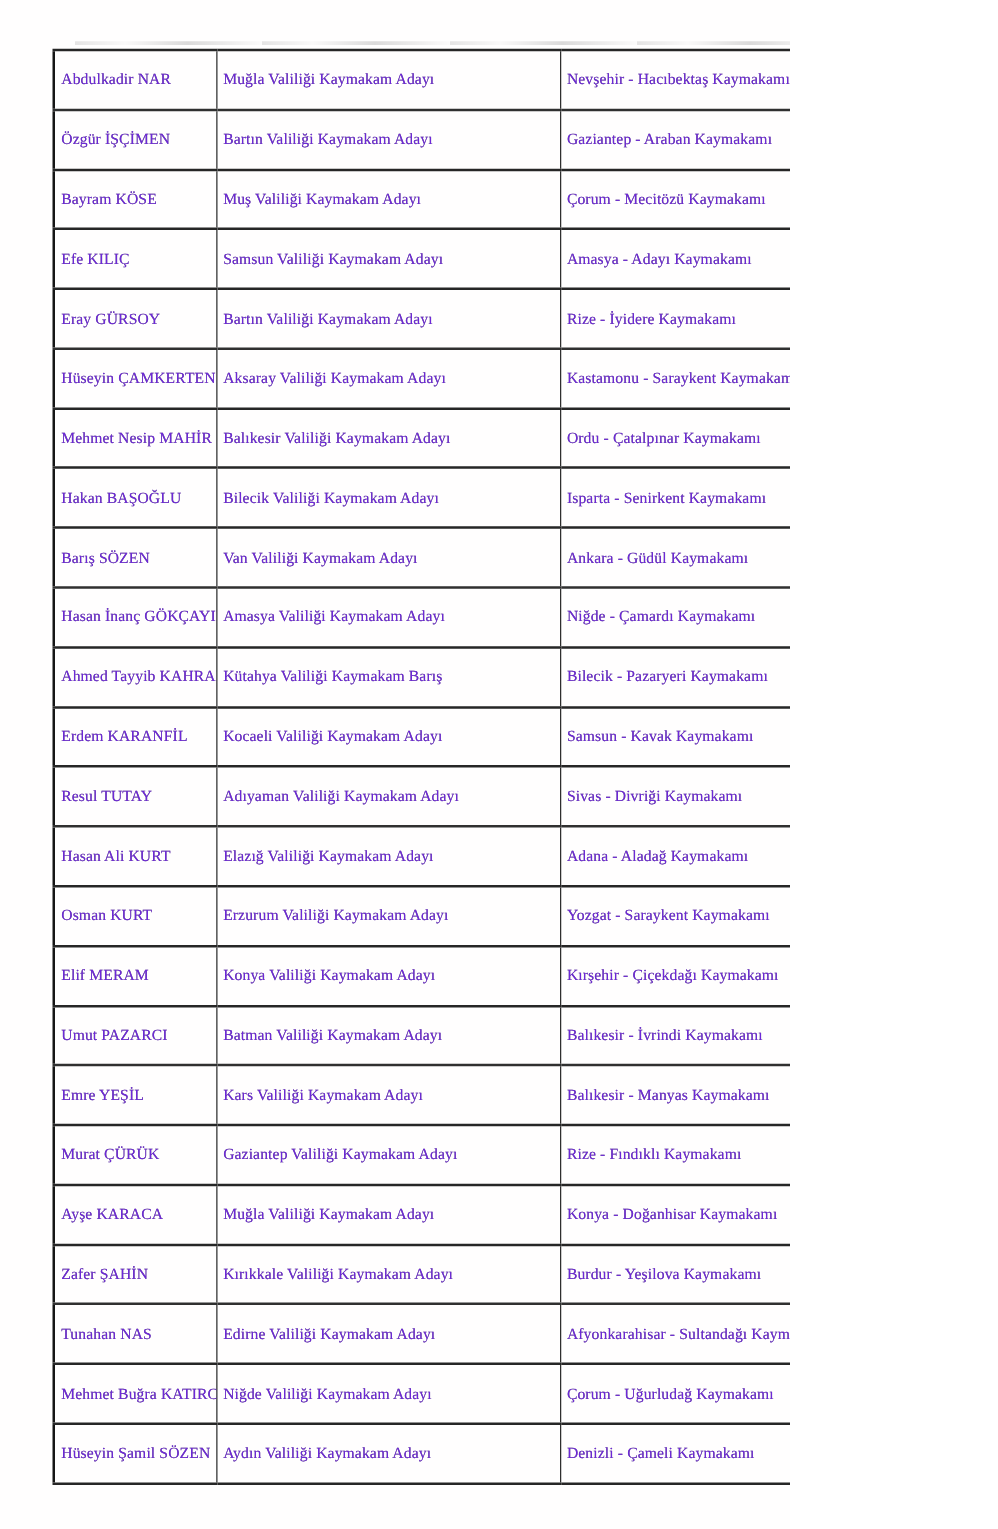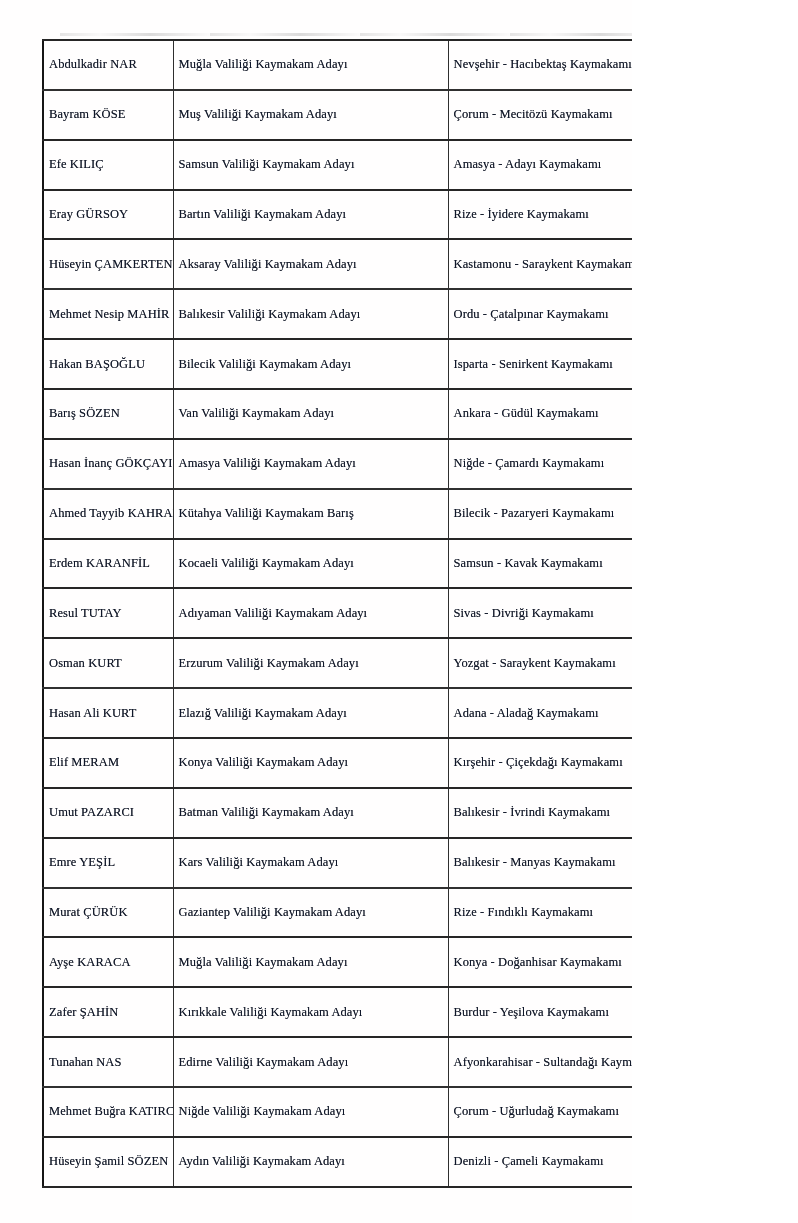--- a/index.html
+++ b/index.html
@@ -7,21 +7,21 @@
     padding: 0;
     background: #ffffff;
   }
   .page {
     position: relative;
     width: 632px;
     height: 1223px;
     background: #fffefe;
     overflow: hidden;
     font-family: "Liberation Serif", "DejaVu Serif", serif;
-    color: #0f172a;
+    color: #6d28d9;
   }
   
   .scan-smudge {
     position: absolute;
     left: 60px;
     top: 33px;
     width: 640px;
     height: 3px;
     background: repeating-linear-gradient(
       90deg,
@@ -84,20 +84,25 @@
         <col class="c-current">
         <col class="c-new">
       </colgroup>
       <tbody id="table-body">
   <tr>
     <td>Abdulkadir NAR</td>
     <td>Muğla Valiliği Kaymakam Adayı</td>
     <td>Nevşehir - Hacıbektaş Kaymakamı</td>
   </tr>
 
+  <tr>
+    <td>Özgür İŞÇİMEN</td>
+    <td>Bartın Valiliği Kaymakam Adayı</td>
+    <td>Gaziantep - Araban Kaymakamı</td>
+  </tr>
 
   <tr>
     <td>Bayram KÖSE</td>
     <td>Muş Valiliği Kaymakam Adayı</td>
     <td>Çorum - Mecitözü Kaymakamı</td>
   </tr>
 
   <tr>
     <td>Efe KILIÇ</td>
     <td>Samsun Valiliği Kaymakam Adayı</td>
@@ -152,29 +157,29 @@
     <td>Samsun - Kavak Kaymakamı</td>
   </tr>
 
   <tr>
     <td>Resul TUTAY</td>
     <td>Adıyaman Valiliği Kaymakam Adayı</td>
     <td>Sivas - Divriği Kaymakamı</td>
   </tr>
 
   <tr>
+    <td>Hasan Ali KURT</td>
+    <td>Elazığ Valiliği Kaymakam Adayı</td>
+    <td>Adana - Aladağ Kaymakamı</td>
+  </tr>
+
+  <tr>
     <td>Osman KURT</td>
     <td>Erzurum Valiliği Kaymakam Adayı</td>
     <td>Yozgat - Saraykent Kaymakamı</td>
-  </tr>
-
-  <tr>
-    <td>Hasan Ali KURT</td>
-    <td>Elazığ Valiliği Kaymakam Adayı</td>
-    <td>Adana - Aladağ Kaymakamı</td>
   </tr>
 
   <tr>
     <td>Elif MERAM</td>
     <td>Konya Valiliği Kaymakam Adayı</td>
     <td>Kırşehir - Çiçekdağı Kaymakamı</td>
   </tr>
 
   <tr>
     <td>Umut PAZARCI</td>

